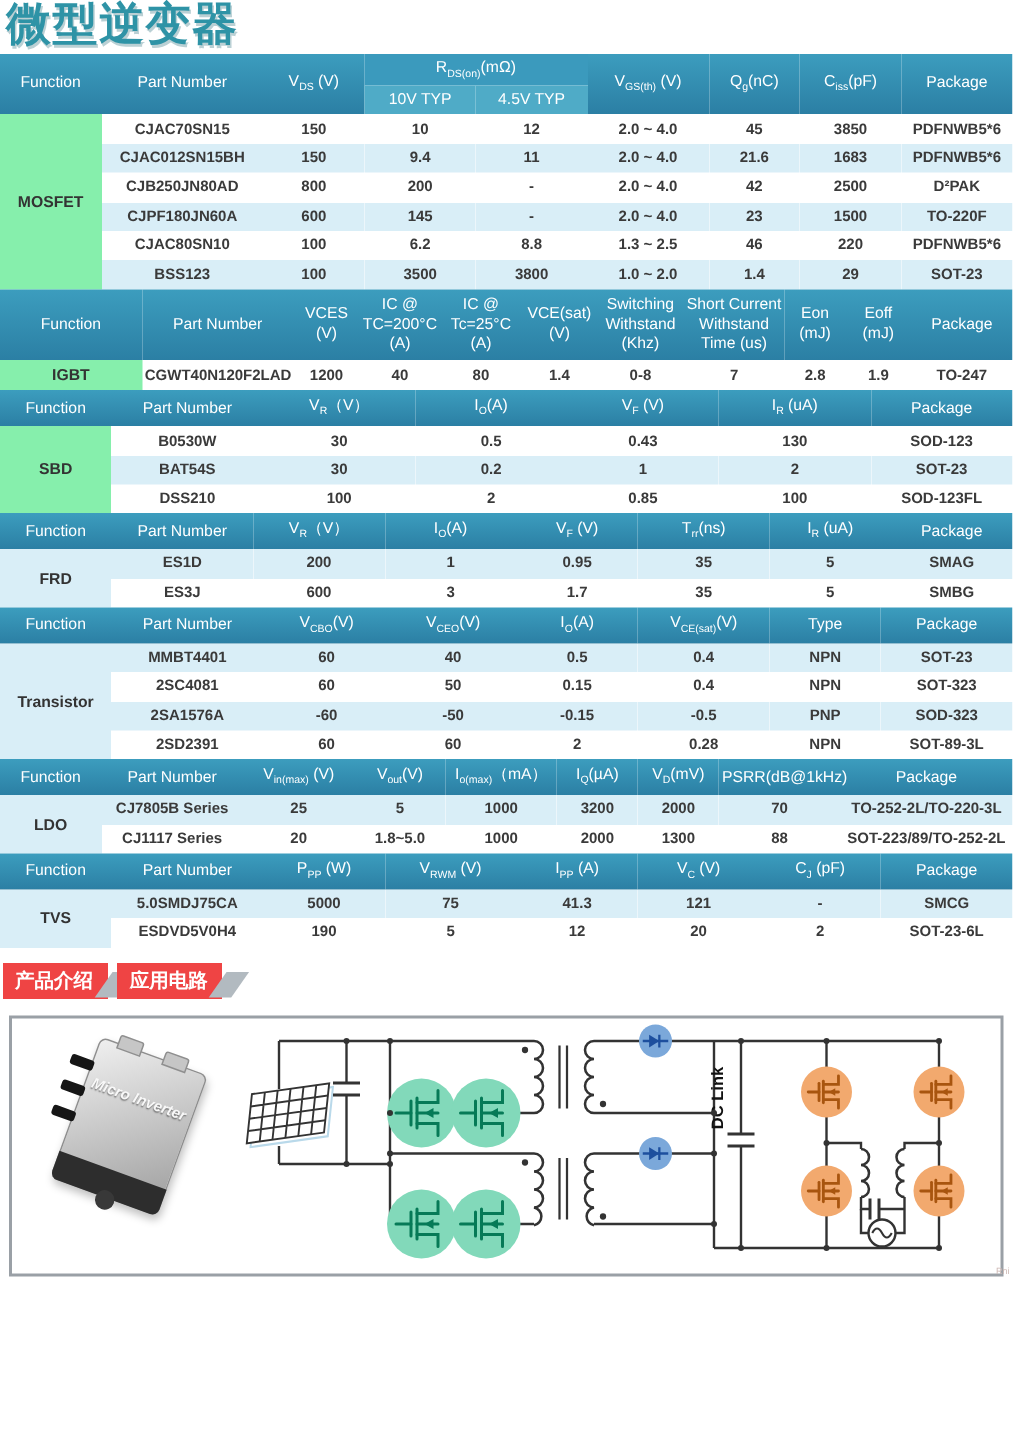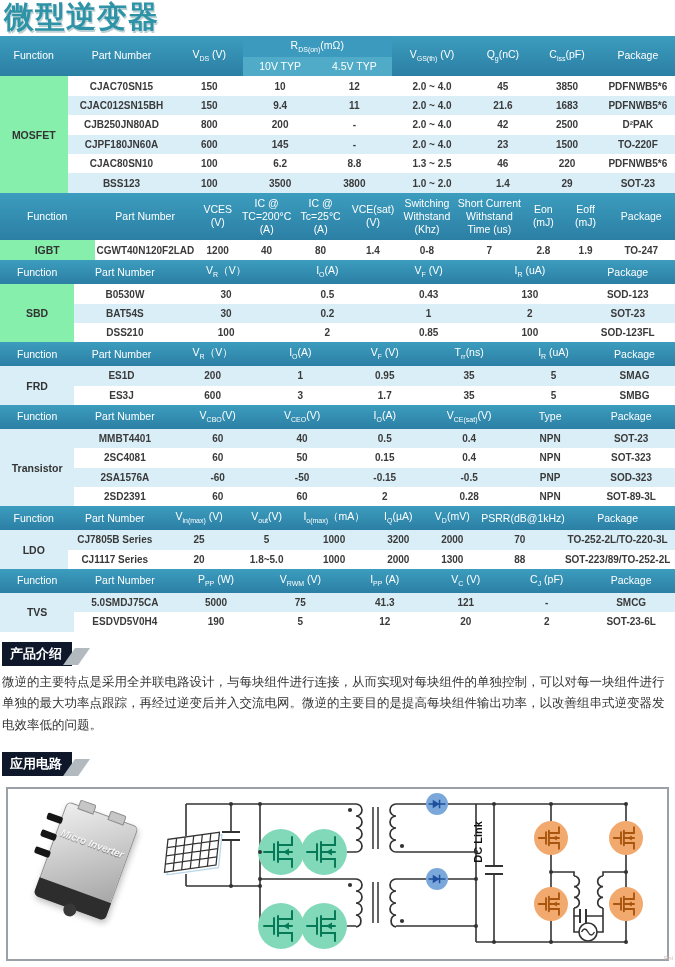--- a/index.html
+++ b/index.html
@@ -22,21 +22,21 @@
   table.spec th.sub{background:#4fabc7;padding:3px 2px;}
   table.spec td{
     font-size:10px;font-weight:bold;color:#3a3a3a;text-align:center;
     padding:4.2px 2px;white-space:nowrap;overflow:hidden;vertical-align:middle;
   }
   table.spec tr.shaded td{background:#d9eef7;}
   table.spec td.func{background:#86efac;font-size:10.5px;color:#333;}
   sub{font-size:7px;}
 
   .badge{
-    position:relative;display:inline-block;background:#0f172a;color:#fff;
+    position:relative;display:inline-block;background:#ef4444;color:#fff;
     font-size:13px;font-weight:bold;padding:3px 10px 3px 8px;margin:10px 0 3px 2px;
   }
   .badge::after{
     content:"";position:absolute;right:-12px;bottom:0;width:15px;height:72%;
     background:#b2bac0;transform:skewX(-35deg);
   }
   .intro-text{font-size:12.5px;color:#333;line-height:1.72;margin:3px 6px 6px 2px;}
 
   .circuit-box{
     position:relative;margin:8px 6px 4px 6px;height:170px;
@@ -461,21 +461,20 @@
             <td>2</td>
             <td>SOT-23-6L</td>
           </tr>
         </tbody>
       </table>
     </div>
 
   <div class="badge">
     <span>产品介绍</span>
   </div>
-  <p class="intro-text">微逆的主要特点是采用全并联电路设计，与每块组件进行连接，从而实现对每块组件的单独控制，可以对每一块组件进行单独的最大功率点跟踪，再经过逆变后并入交流电网。微逆的主要目的是提高每块组件输出功率，以改善组串式逆变器发电效率低的问题。</p>
 
   <div class="badge">
     <span>应用电路</span>
   </div>
 
   <div class="circuit-box">
 
     <div class="photo">
       <div class="inv-unit">
         <div class="tab tab1"></div>

